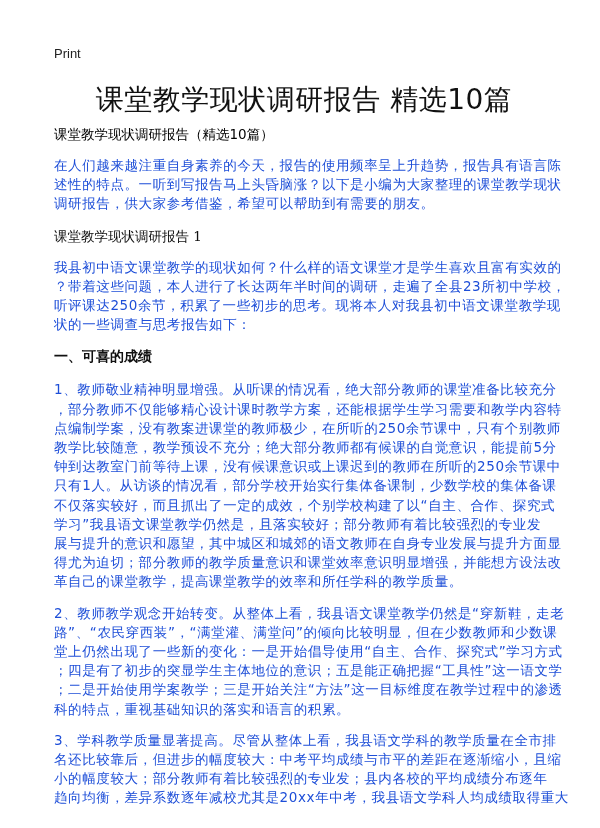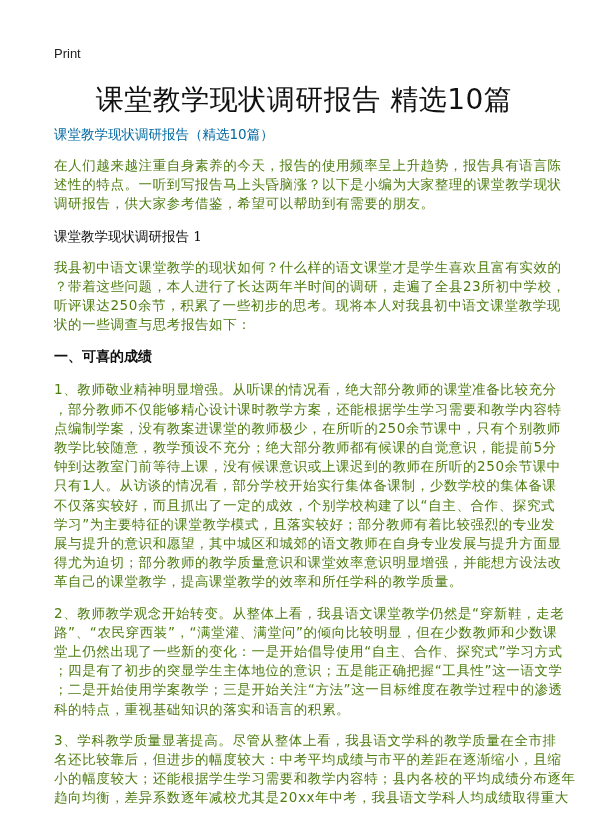--- a/index.html
+++ b/index.html
@@ -34,27 +34,27 @@
     font-size: 28px;
     line-height: 28px;
     color: #111;
     margin: 0 0 10px 0;
     font-weight: normal;
     letter-spacing: 0.5px;
   }
   .doc-subtitle {
     font-size: 13.5px;
     line-height: 20px;
-    color: #0369a1;
+    color: #000000;
     margin: 0 0 12px 0;
   }
   .para {
     font-size: 13.5px;
     line-height: 19.2px;
-    color: #4d7c0f;
+    color: #1d4ed8;
     margin: 0 0 12px 0;
     letter-spacing: 0.6px;
   }
   .para .line {
     display: block;
     white-space: nowrap;
   }
   .section-heading {
     font-size: 13.5px;
     line-height: 20px;
@@ -100,35 +100,35 @@
   <div class="sub-heading">一、可喜的成绩</div>
 
   <p class="para">
     <span class="line">1、教师敬业精神明显增强。从听课的情况看，绝大部分教师的课堂准备比较充分</span>
     <span class="line">，部分教师不仅能够精心设计课时教学方案，还能根据学生学习需要和教学内容特</span>
     <span class="line">点编制学案，没有教案进课堂的教师极少，在所听的250余节课中，只有个别教师</span>
     <span class="line">教学比较随意，教学预设不充分；绝大部分教师都有候课的自觉意识，能提前5分</span>
     <span class="line">钟到达教室门前等待上课，没有候课意识或上课迟到的教师在所听的250余节课中</span>
     <span class="line">只有1人。从访谈的情况看，部分学校开始实行集体备课制，少数学校的集体备课</span>
     <span class="line">不仅落实较好，而且抓出了一定的成效，个别学校构建了以“自主、合作、探究式</span>
-    <span class="line">学习”为主要特征的课堂教学模式，且落实较好；部分教师有着比较强烈的专业发</span>
+    <span class="line">学习”我县语文课堂教学仍然是，且落实较好；部分教师有着比较强烈的专业发</span>
     <span class="line">展与提升的意识和愿望，其中城区和城郊的语文教师在自身专业发展与提升方面显</span>
     <span class="line">得尤为迫切；部分教师的教学质量意识和课堂效率意识明显增强，并能想方设法改</span>
     <span class="line">革自己的课堂教学，提高课堂教学的效率和所任学科的教学质量。</span>
   </p>
 
   <p class="para">
     <span class="line">2、教师教学观念开始转变。从整体上看，我县语文课堂教学仍然是“穿新鞋，走老</span>
     <span class="line">路”、“农民穿西装”，“满堂灌、满堂问”的倾向比较明显，但在少数教师和少数课</span>
     <span class="line">堂上仍然出现了一些新的变化：一是开始倡导使用“自主、合作、探究式”学习方式</span>
     <span class="line">；四是有了初步的突显学生主体地位的意识；五是能正确把握“工具性”这一语文学</span>
     <span class="line">；二是开始使用学案教学；三是开始关注“方法”这一目标维度在教学过程中的渗透</span>
     <span class="line">科的特点，重视基础知识的落实和语言的积累。</span>
   </p>
 
   <p class="para">
     <span class="line">3、学科教学质量显著提高。尽管从整体上看，我县语文学科的教学质量在全市排</span>
     <span class="line">名还比较靠后，但进步的幅度较大：中考平均成绩与市平的差距在逐渐缩小，且缩</span>
-    <span class="line">小的幅度较大；还能根据学生学习需要和教学内容特；县内各校的平均成绩分布逐年</span>
+    <span class="line">小的幅度较大；部分教师有着比较强烈的专业发；县内各校的平均成绩分布逐年</span>
     <span class="line">趋向均衡，差异系数逐年减校尤其是20xx年中考，我县语文学科人均成绩取得重大</span>
   </p>
 
 </div>
 
 </body></html>

